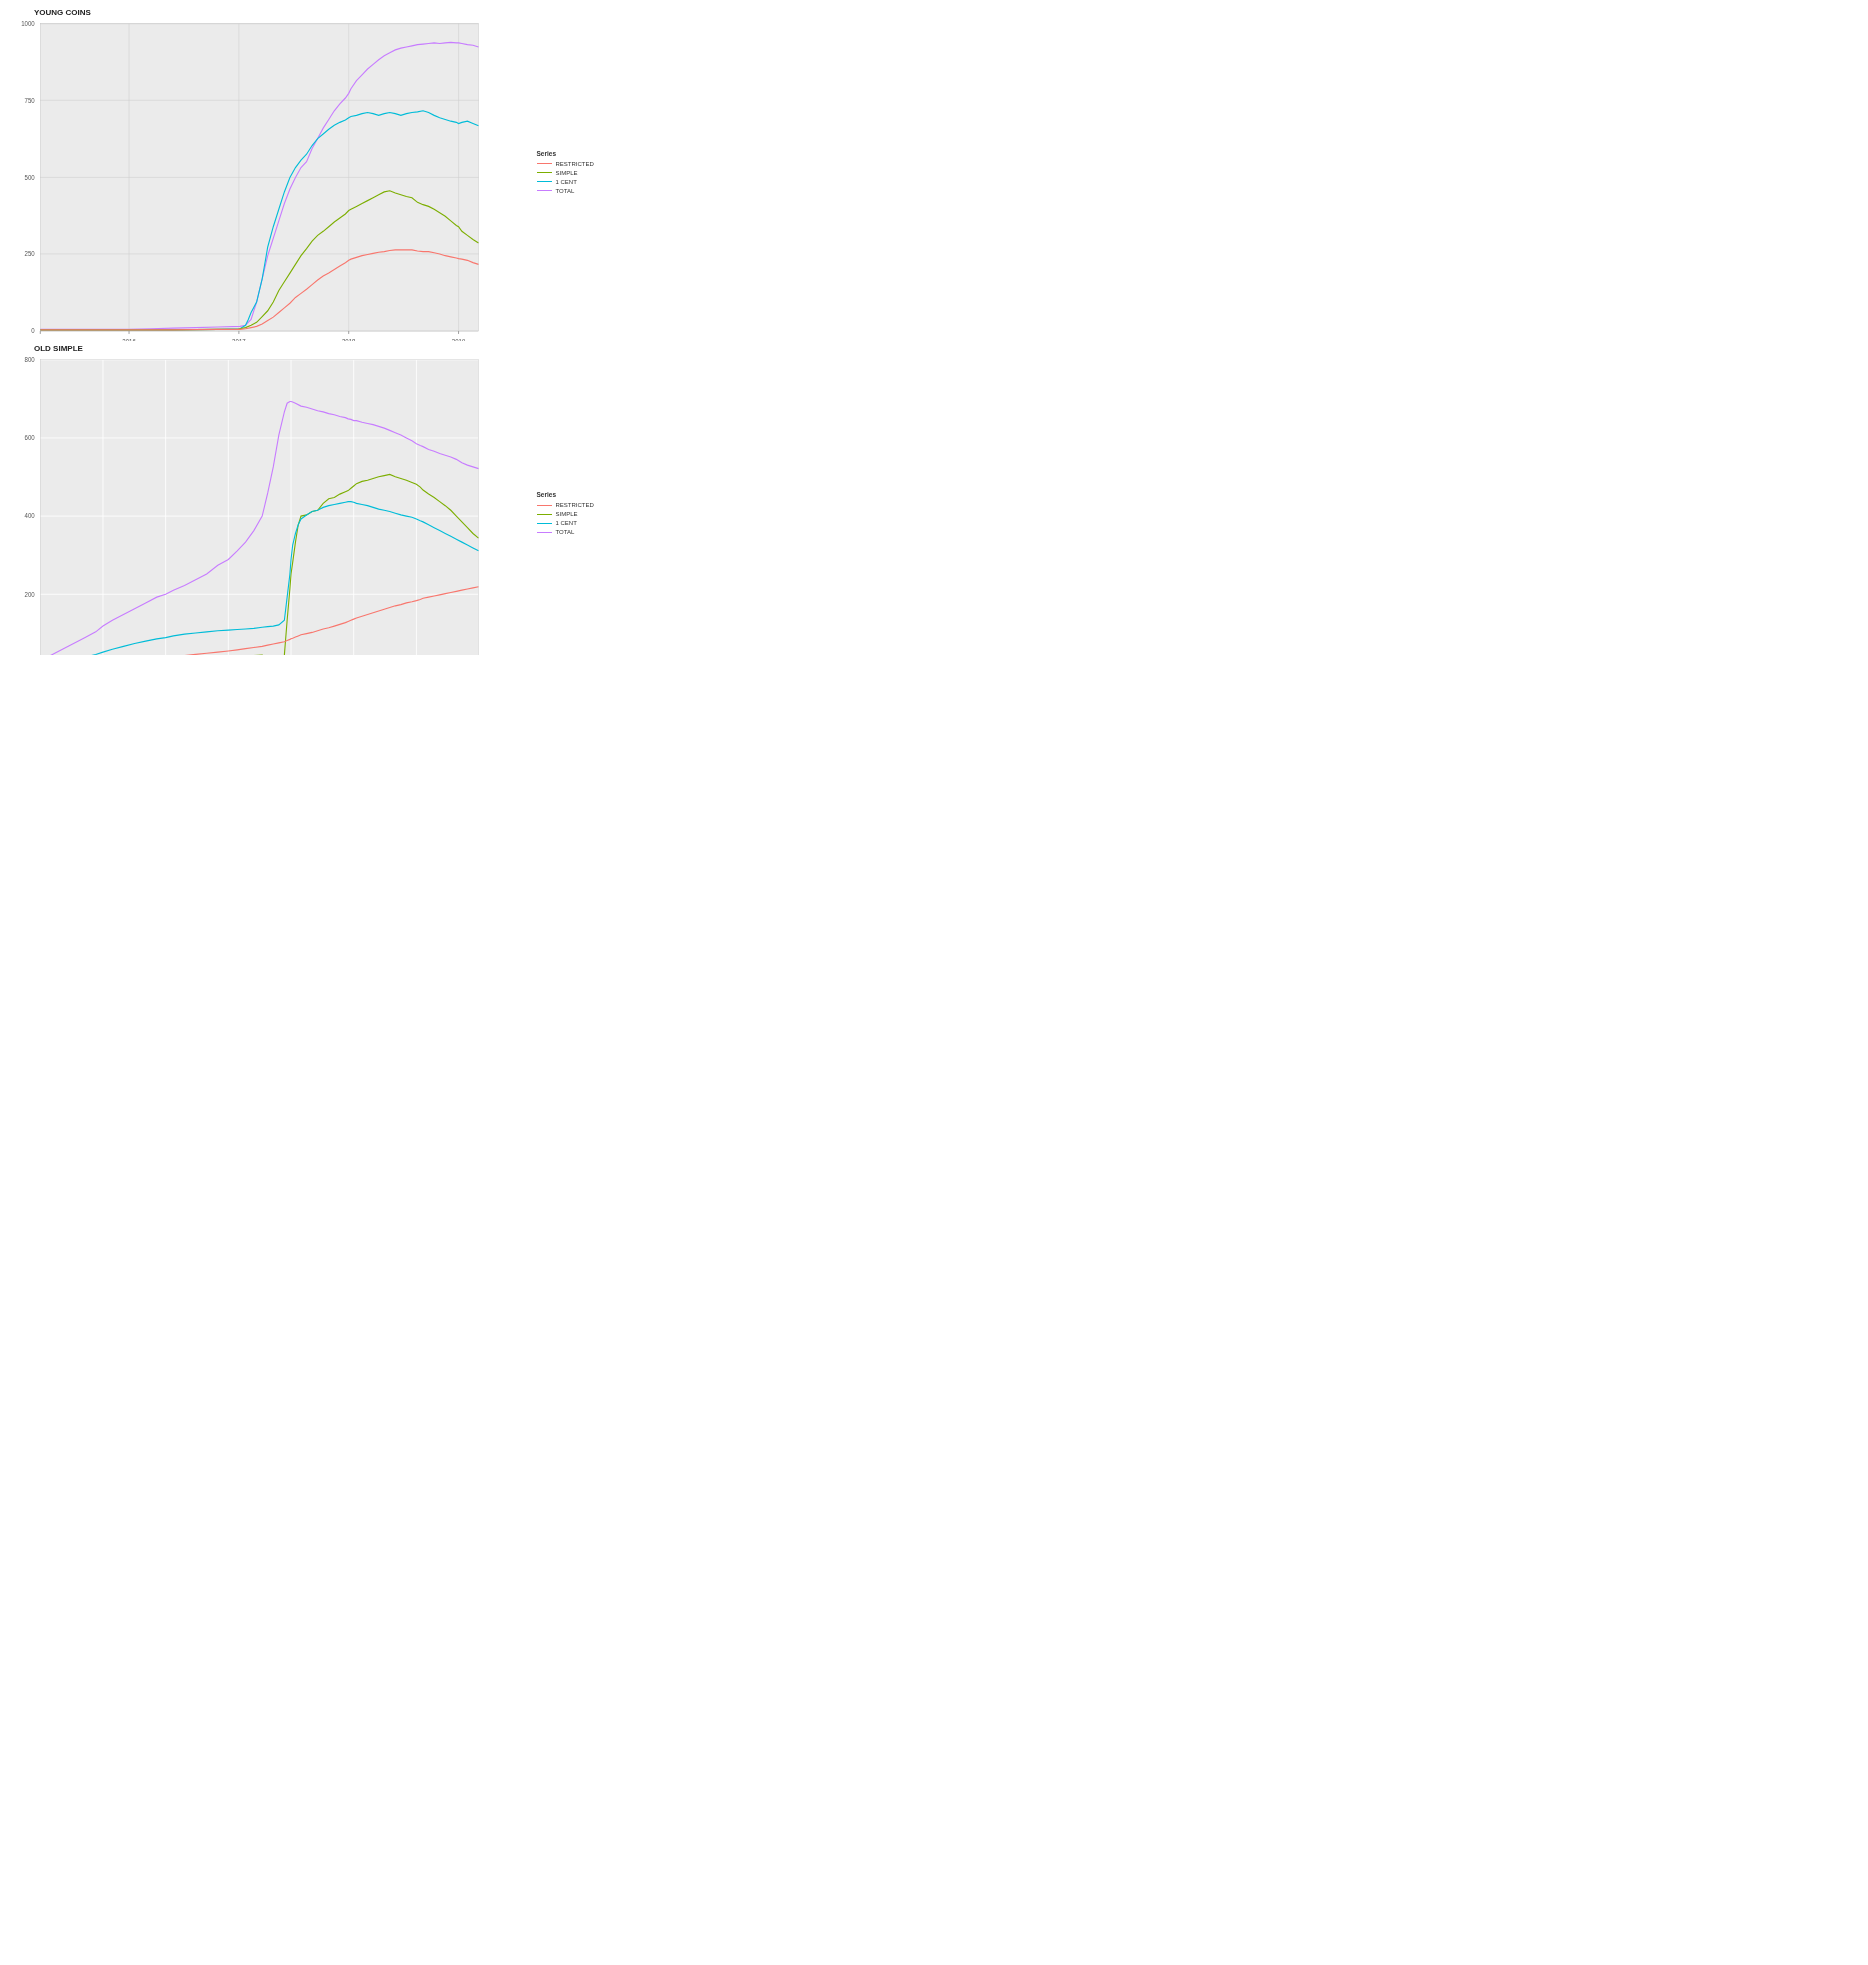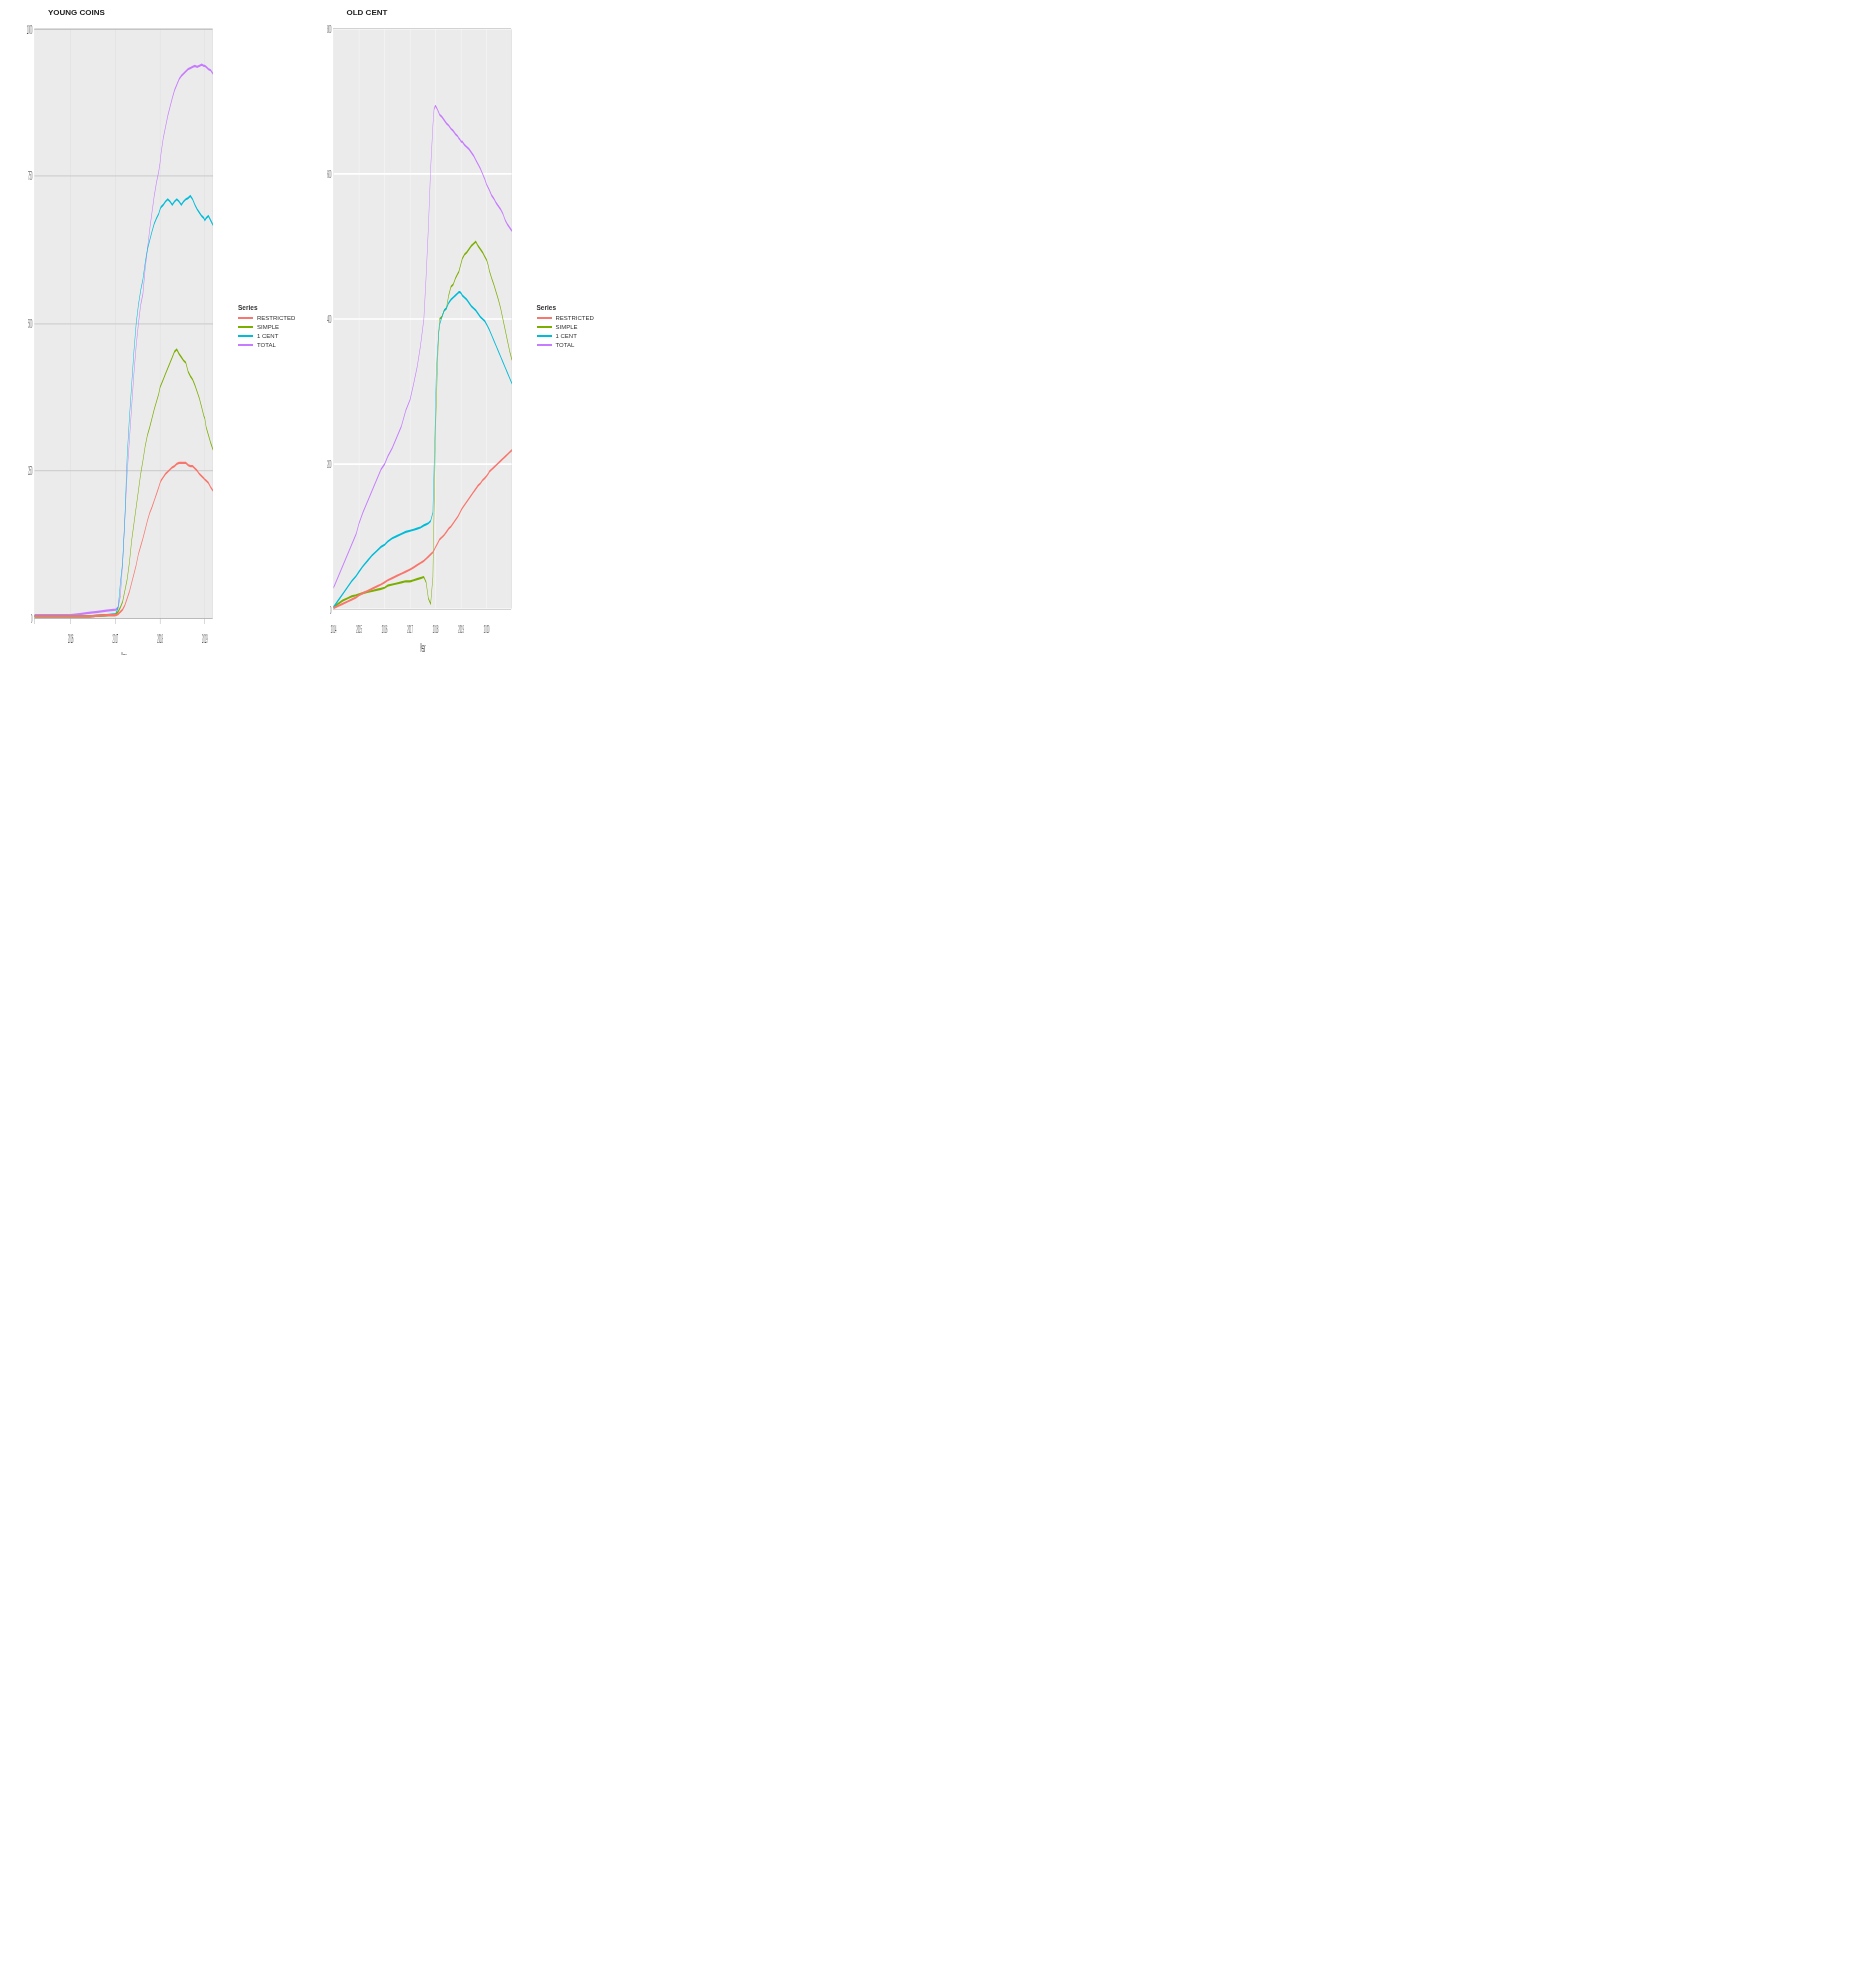--- a/index.html
+++ b/index.html
@@ -7,22 +7,22 @@
       background: white;
       font-family: 'Arial', sans-serif;
       width: 623px;
       height: 655px;
     }
     .page {
       width: 623px;
       height: 655px;
       background: white;
       display: flex;
-      flex-direction: row;
-      padding: 5px 5px 5px 21px;
+      flex-direction: column;
+      padding: 5px 5px 5px 7px;
     }
     .chart-section {
       display: flex;
       flex: 1;
       align-items: stretch;
     }
     .chart-area {
       flex: 1;
       position: relative;
       background: white;
@@ -182,21 +182,21 @@
       </div>
       <div class="legend-item">
         <div class="legend-line" style="background-color:#c77cff;"></div>
         <span>TOTAL</span>
       </div>
     </div>
   </div>
 
   <div class="chart-section">
     <div class="chart-area">
-      <div class="plot-title">OLD CENT</div>
+      <div class="plot-title">OLD SIMPLE</div>
       <svg class="chart-svg" viewBox="0 0 950 600" preserveAspectRatio="none">
 
         <rect x="60" y="10" width="790" height="540" class="plot-bg"></rect>
 
         <line x1="60" y1="10" x2="850" y2="10" stroke="white" stroke-width="1.5"></line>
         <line x1="60" y1="145" x2="850" y2="145" stroke="white" stroke-width="1.5"></line>
         <line x1="60" y1="280" x2="850" y2="280" stroke="white" stroke-width="1.5"></line>
         <line x1="60" y1="415" x2="850" y2="415" stroke="white" stroke-width="1.5"></line>
         <line x1="60" y1="550" x2="850" y2="550" stroke="white" stroke-width="1.5"></line>
 

